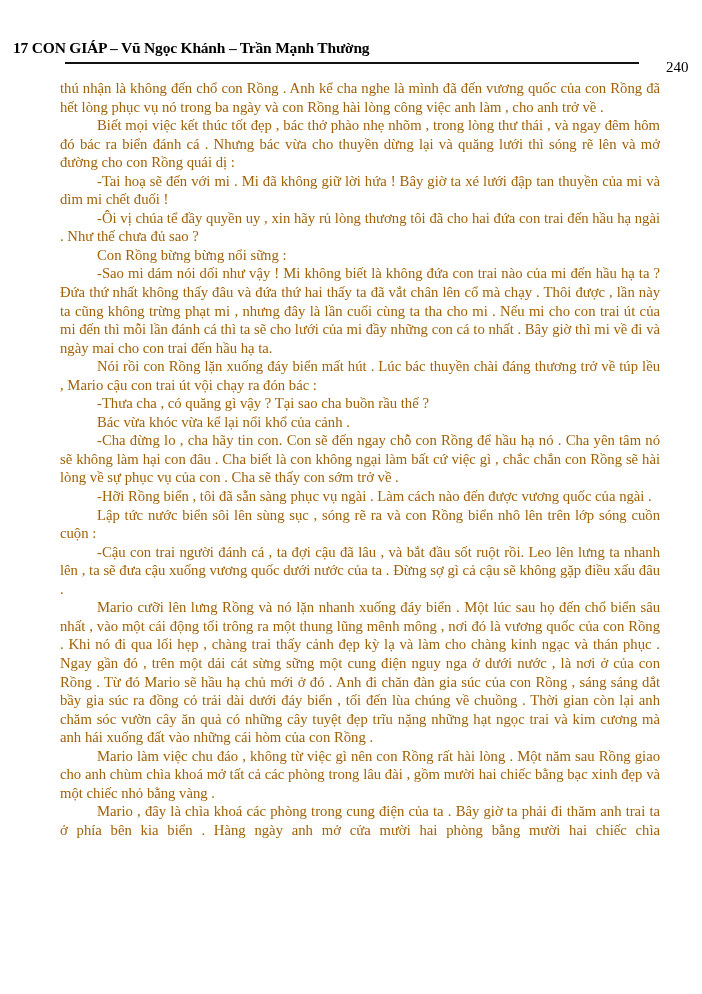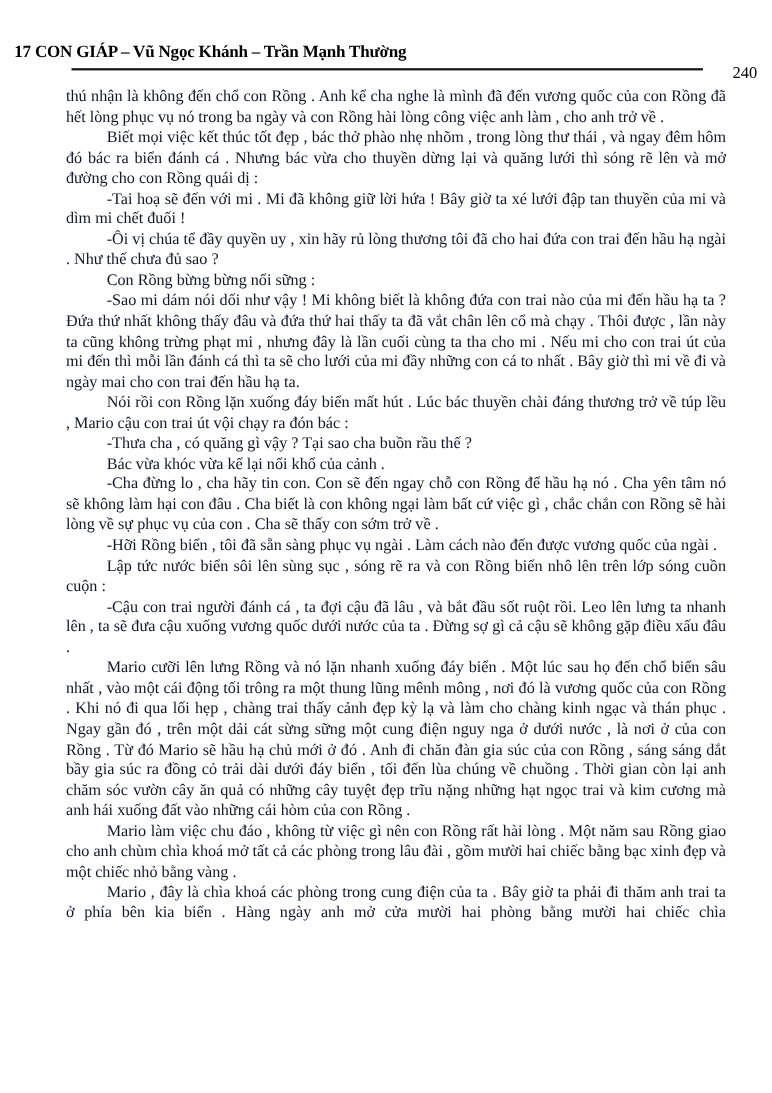--- a/index.html
+++ b/index.html
@@ -63,21 +63,21 @@
   }
   .story {
     position: absolute;
     top: 79px;
     left: 60px;
     width: 600px;
     font-family: "Liberation Serif", serif;
     font-size: 14.7px;
     line-height: 18.55px;
     text-align: justify;
-    color: #0f172a;
+    color: #a16207;
   }
   .story p {
     margin: 0;
     padding: 0;
     text-indent: 37px;
   }
   .story p.continued-start {
     text-indent: 0;
   }
   .story p.continues-next-page {

